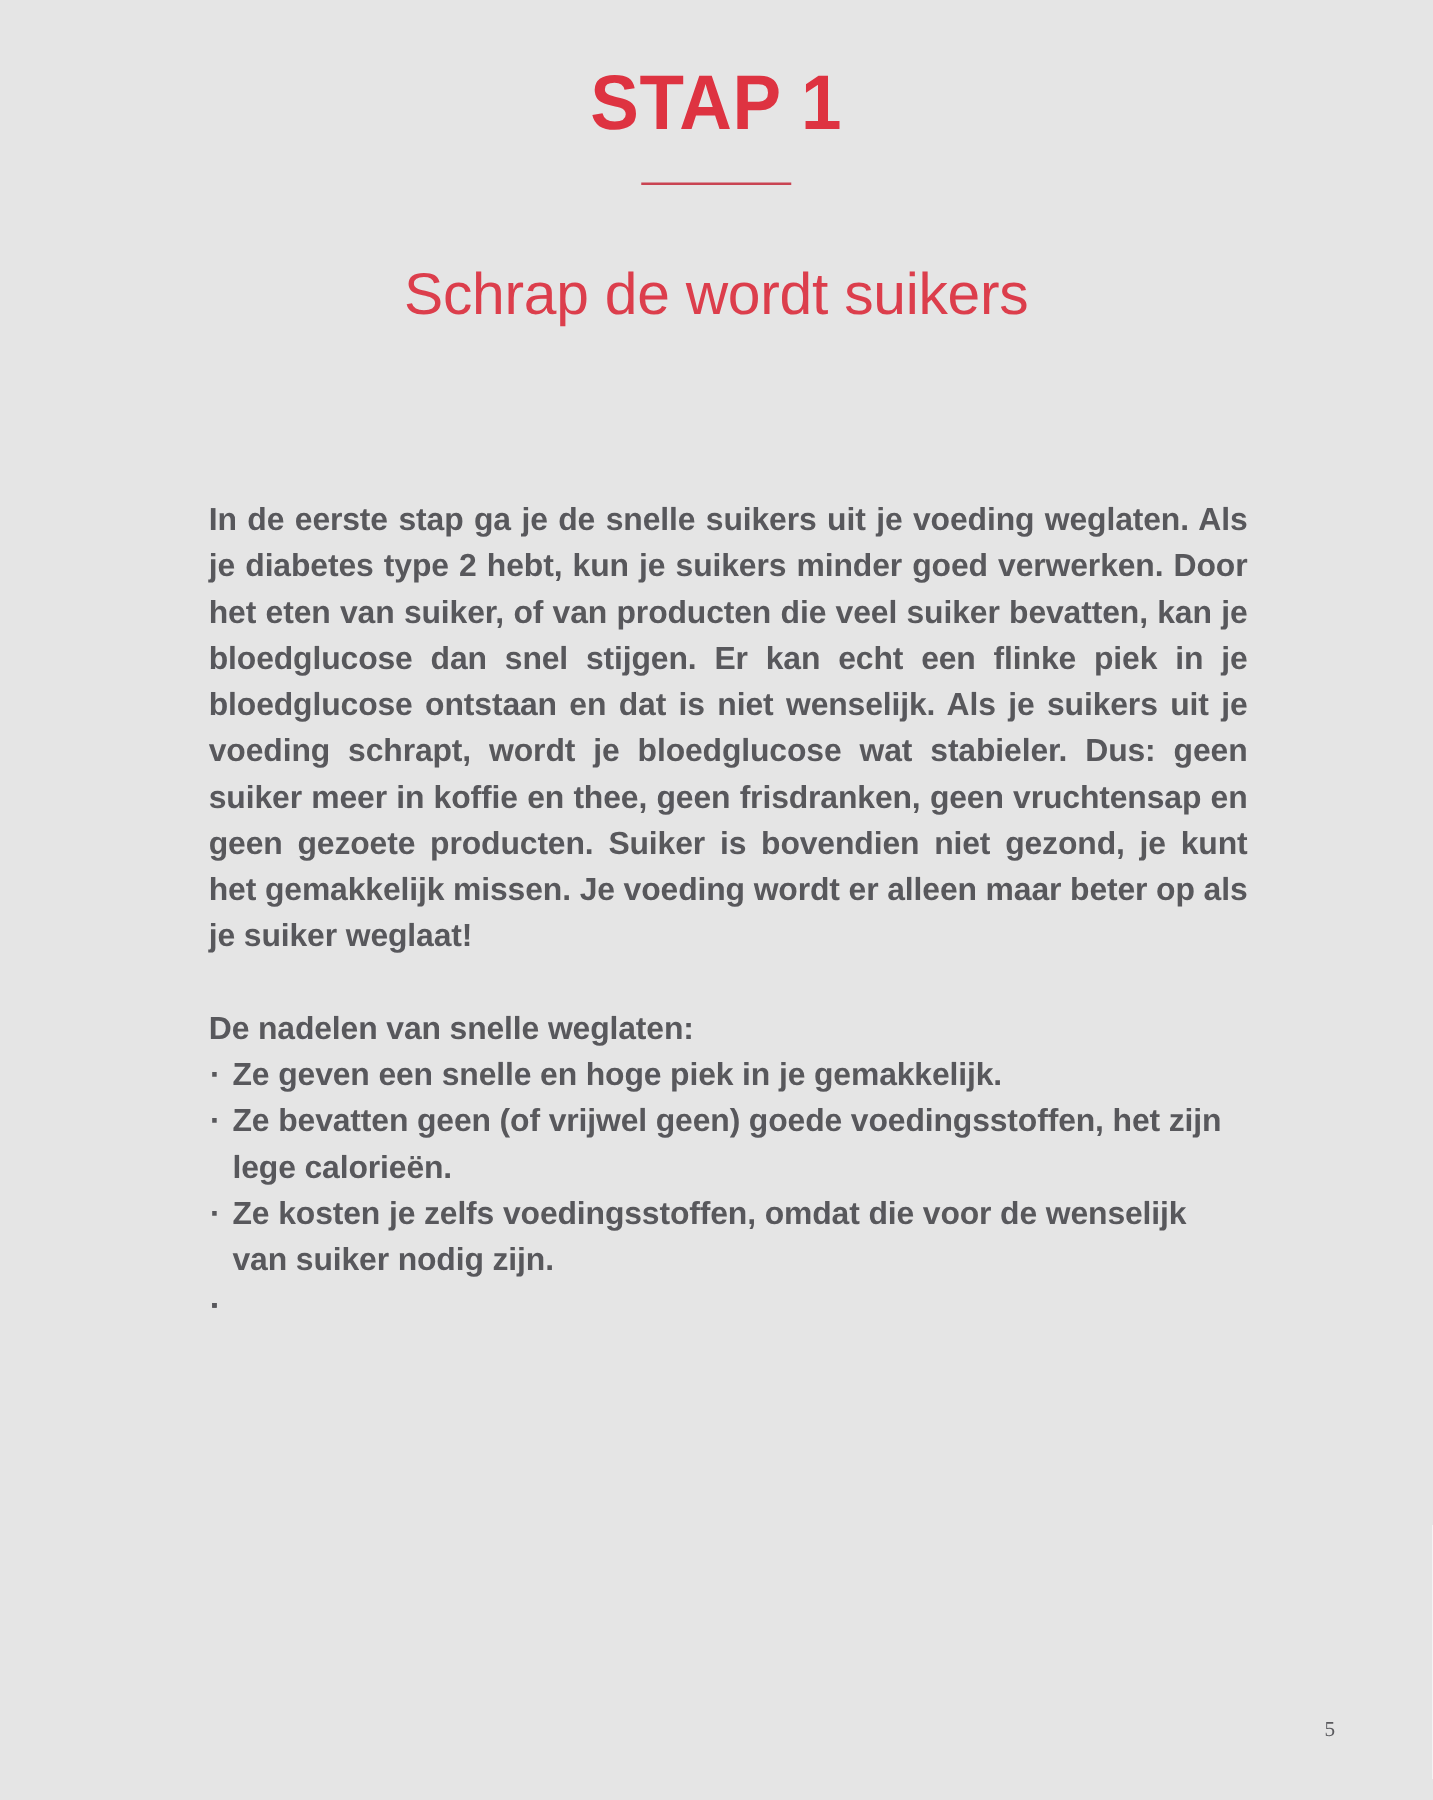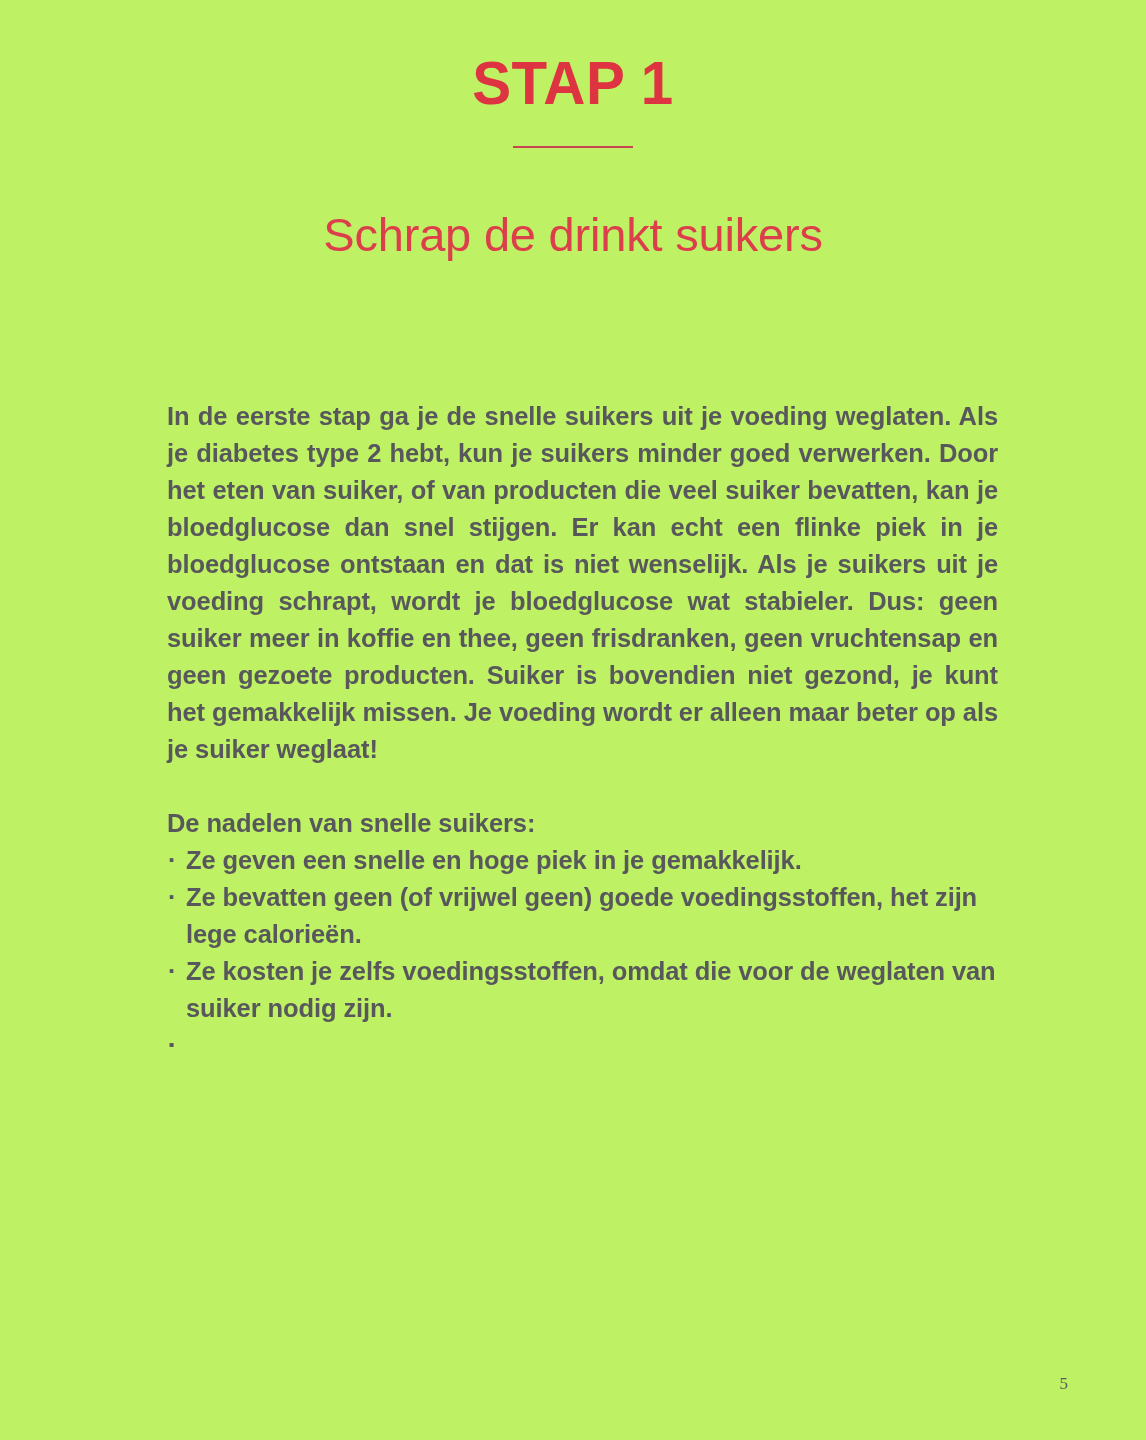--- a/index.html
+++ b/index.html
@@ -13,21 +13,21 @@
     height: 1440px;
     position: relative;
     font-family: "Liberation Sans", sans-serif;
     -webkit-font-smoothing: antialiased;
     overflow: hidden;
   }
 
   .page {
     position: absolute;
     inset: 0;
-    background: #bef264;
+    background: #e5e5e5;
   }
 
   
   .step-title {
     position: absolute;
     top: 50px;
     left: 0;
     width: 1146px;
     text-align: center;
     color: #de3341;
@@ -124,40 +124,40 @@
 </style>
 </head>
 <body>
 
 <div class="page">
 
   <h1 class="step-title">STAP 1</h1>
 
   <div class="title-rule"></div>
 
-  <h2 class="section-subtitle">Schrap de drinkt suikers</h2>
+  <h2 class="section-subtitle">Schrap de wordt suikers</h2>
 
   <div class="content">
 
     <p class="intro-paragraph">In de eerste stap ga je de snelle suikers uit je voeding weglaten. Als je diabetes type 2 hebt, kun je suikers minder goed verwerken. Door het eten van suiker, of van producten die veel suiker bevatten, kan je bloedglucose dan snel stijgen. Er kan echt een flinke piek in je bloedglucose ontstaan en dat is niet wenselijk. Als je suikers uit je voeding schrapt, wordt je bloedglucose wat stabieler. Dus: geen suiker meer in koffie en thee, geen frisdranken, geen vruchtensap en geen gezoete producten. Suiker is bovendien niet gezond, je kunt het gemakkelijk missen. Je voeding wordt er alleen maar beter op als je suiker weglaat!</p>
 
-    <p class="list-heading">De nadelen van snelle suikers:</p>
+    <p class="list-heading">De nadelen van snelle weglaten:</p>
 
     <ul class="drawback-list">
       <li>
         <span class="bullet-dot">·</span>
         <span>Ze geven een snelle en hoge piek in je gemakkelijk.</span>
       </li>
       <li>
         <span class="bullet-dot">·</span>
         <span>Ze bevatten geen (of vrijwel geen) goede voedingsstoffen, het zijn lege calorieën.</span>
       </li>
       <li>
         <span class="bullet-dot">·</span>
-        <span>Ze kosten je zelfs voedingsstoffen, omdat die voor de weglaten van suiker nodig zijn.</span>
+        <span>Ze kosten je zelfs voedingsstoffen, omdat die voor de wenselijk van suiker nodig zijn.</span>
       </li>
       <li>
         <span class="bullet-dot">·</span>
       </li>
       <li>
         <span class="bullet-dot">·</span>
       </li>
     </ul>
 
   </div>

